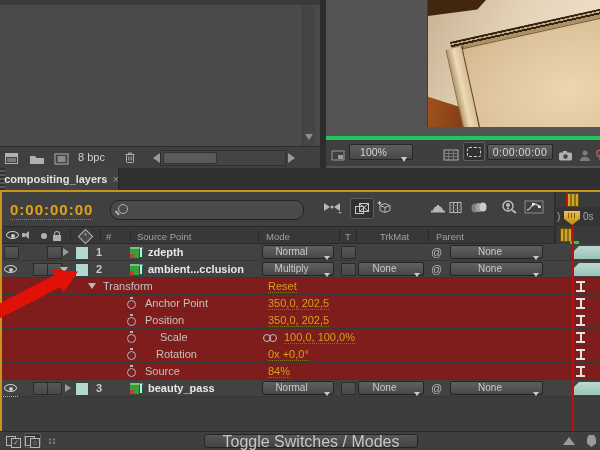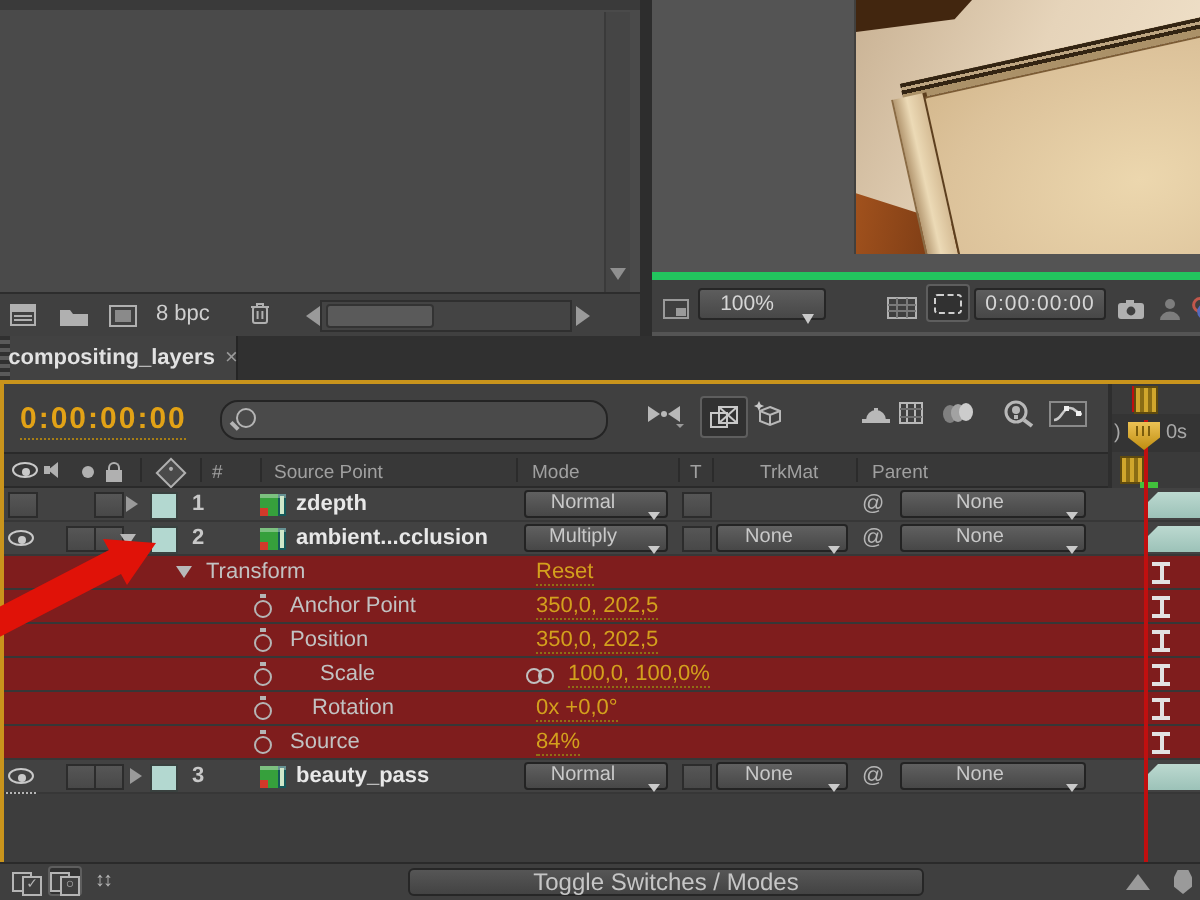--- a/index.html
+++ b/index.html
@@ -116,22 +116,22 @@
     linear-gradient(#e2e2e2,#e2e2e2) bottom/100% 2px no-repeat,
     linear-gradient(#e2e2e2,#e2e2e2) center/2px 100% no-repeat;}
   .emptyrows{position:absolute;left:0;right:0;top:229px;height:35px;background:#3d3d3d;}
   
   .foot{position:absolute;left:0;bottom:0;right:0;height:18px;background:#3f3f3f;border-top:1px solid #2a2a2a;z-index:7;}
   .fbtn{position:absolute;top:1px;width:17px;height:15px;display:flex;align-items:center;justify-content:center;}
   .fbtn.pressed{background:#313131;border:1px solid #5e5e5e;border-radius:2px;box-sizing:border-box;}
   .sq{position:relative;width:8px;height:8px;border:1px solid #b5b5b5;background:#3f3f3f;}
   .sq.b{margin-left:-5px;margin-top:4px;font-size:7px;line-height:7px;color:#b5b5b5;text-align:center;}
   .updown{font-size:10px;color:#b5b5b5;letter-spacing:-1px;}
-  .togglebtn{position:absolute;left:204px;top:2px;width:258px;height:14px;background:linear-gradient(#565656,#434343);
-    border:1px solid #262626;border-radius:3px;color:#c6c6c6;font-size:12px;text-align:center;line-height:13px;box-sizing:border-box;}
+  .togglebtn{position:absolute;left:204px;top:2px;width:214px;height:14px;background:linear-gradient(#565656,#434343);
+    border:1px solid #262626;border-radius:3px;color:#c6c6c6;font-size:16px;text-align:center;line-height:13px;box-sizing:border-box;}
   .mountain{position:absolute;left:563px;top:5px;width:0;height:0;border:6px solid transparent;border-bottom:8px solid #9a9a9a;border-top:none;}
   .marker{position:absolute;left:587px;top:3px;width:9px;height:12px;background:#9a9a9a;
     clip-path:polygon(20% 0,80% 0,100% 30%,100% 70%,50% 100%,0 70%,0 30%);}
   .hglyph{position:absolute;}
   .spk{width:10px;height:10px;}
   .spk::before{content:"";position:absolute;left:0;top:3px;width:3px;height:4px;background:#b0b0b0;}
   .spk::after{content:"";position:absolute;left:2px;top:1px;border:4px solid transparent;border-right:5px solid #b0b0b0;border-left:none;}
   .solo{width:6px;height:6px;border-radius:50%;background:#b0b0b0;}
   .lock{width:8px;height:6px;background:#b0b0b0;}
   .lock::before{content:"";position:absolute;left:1px;top:-4px;width:4px;height:4px;border:1.5px solid #b0b0b0;border-bottom:none;border-radius:3px 3px 0 0;}

